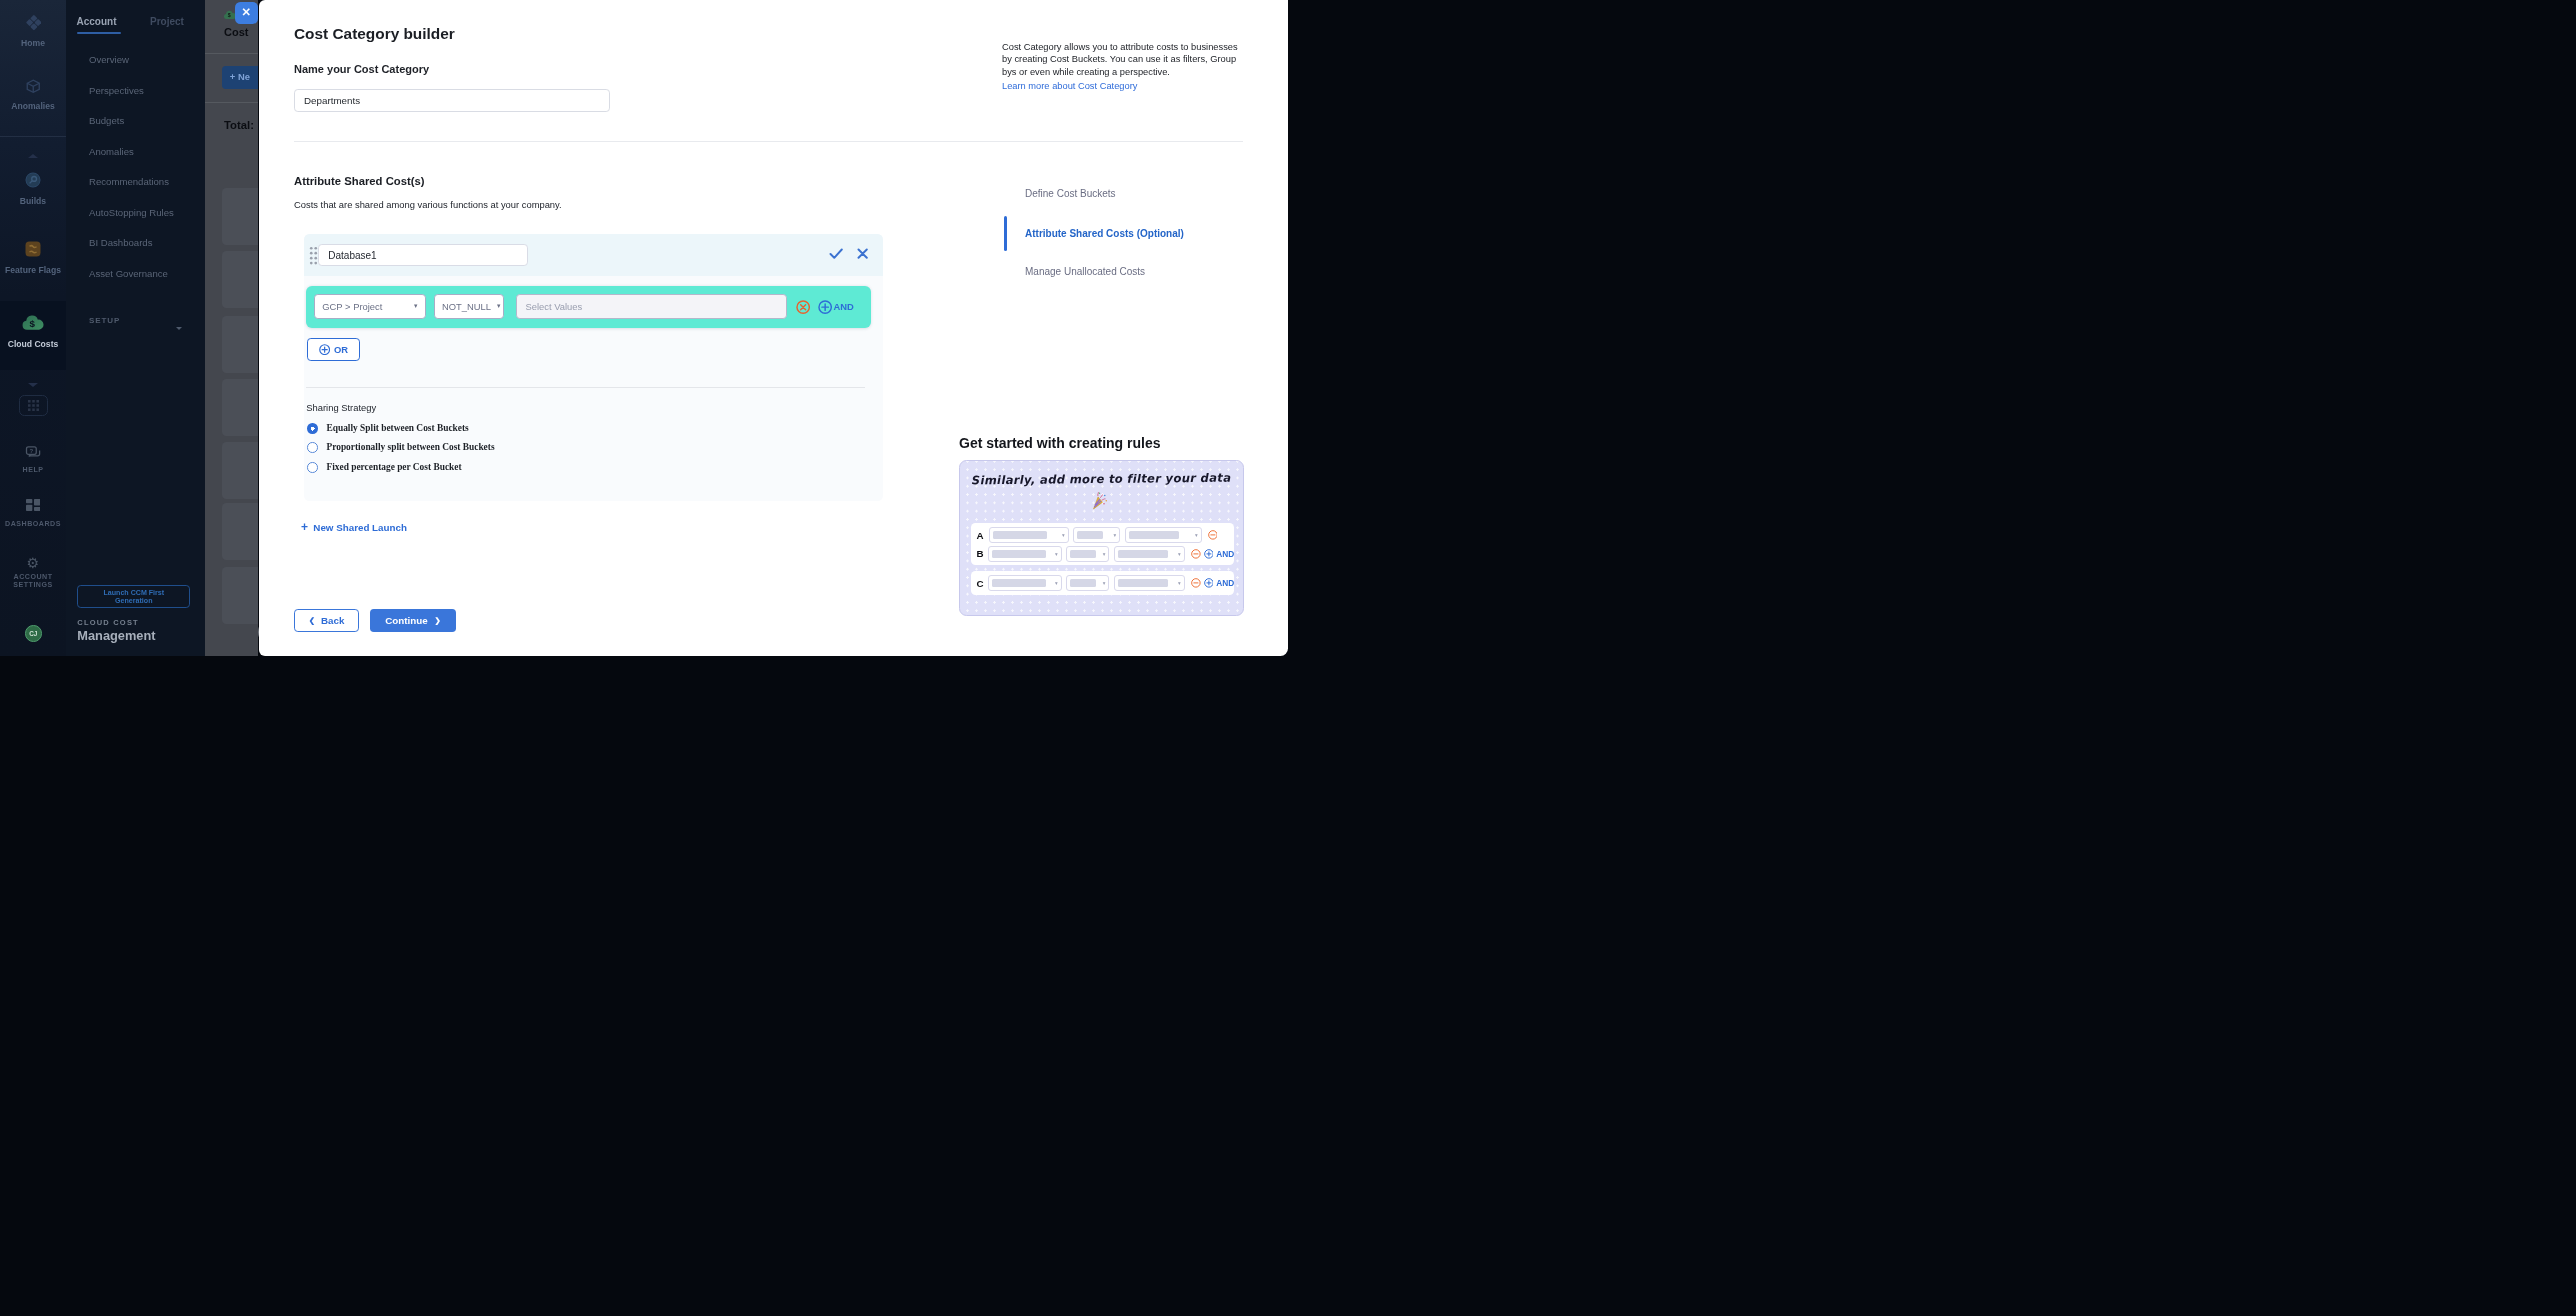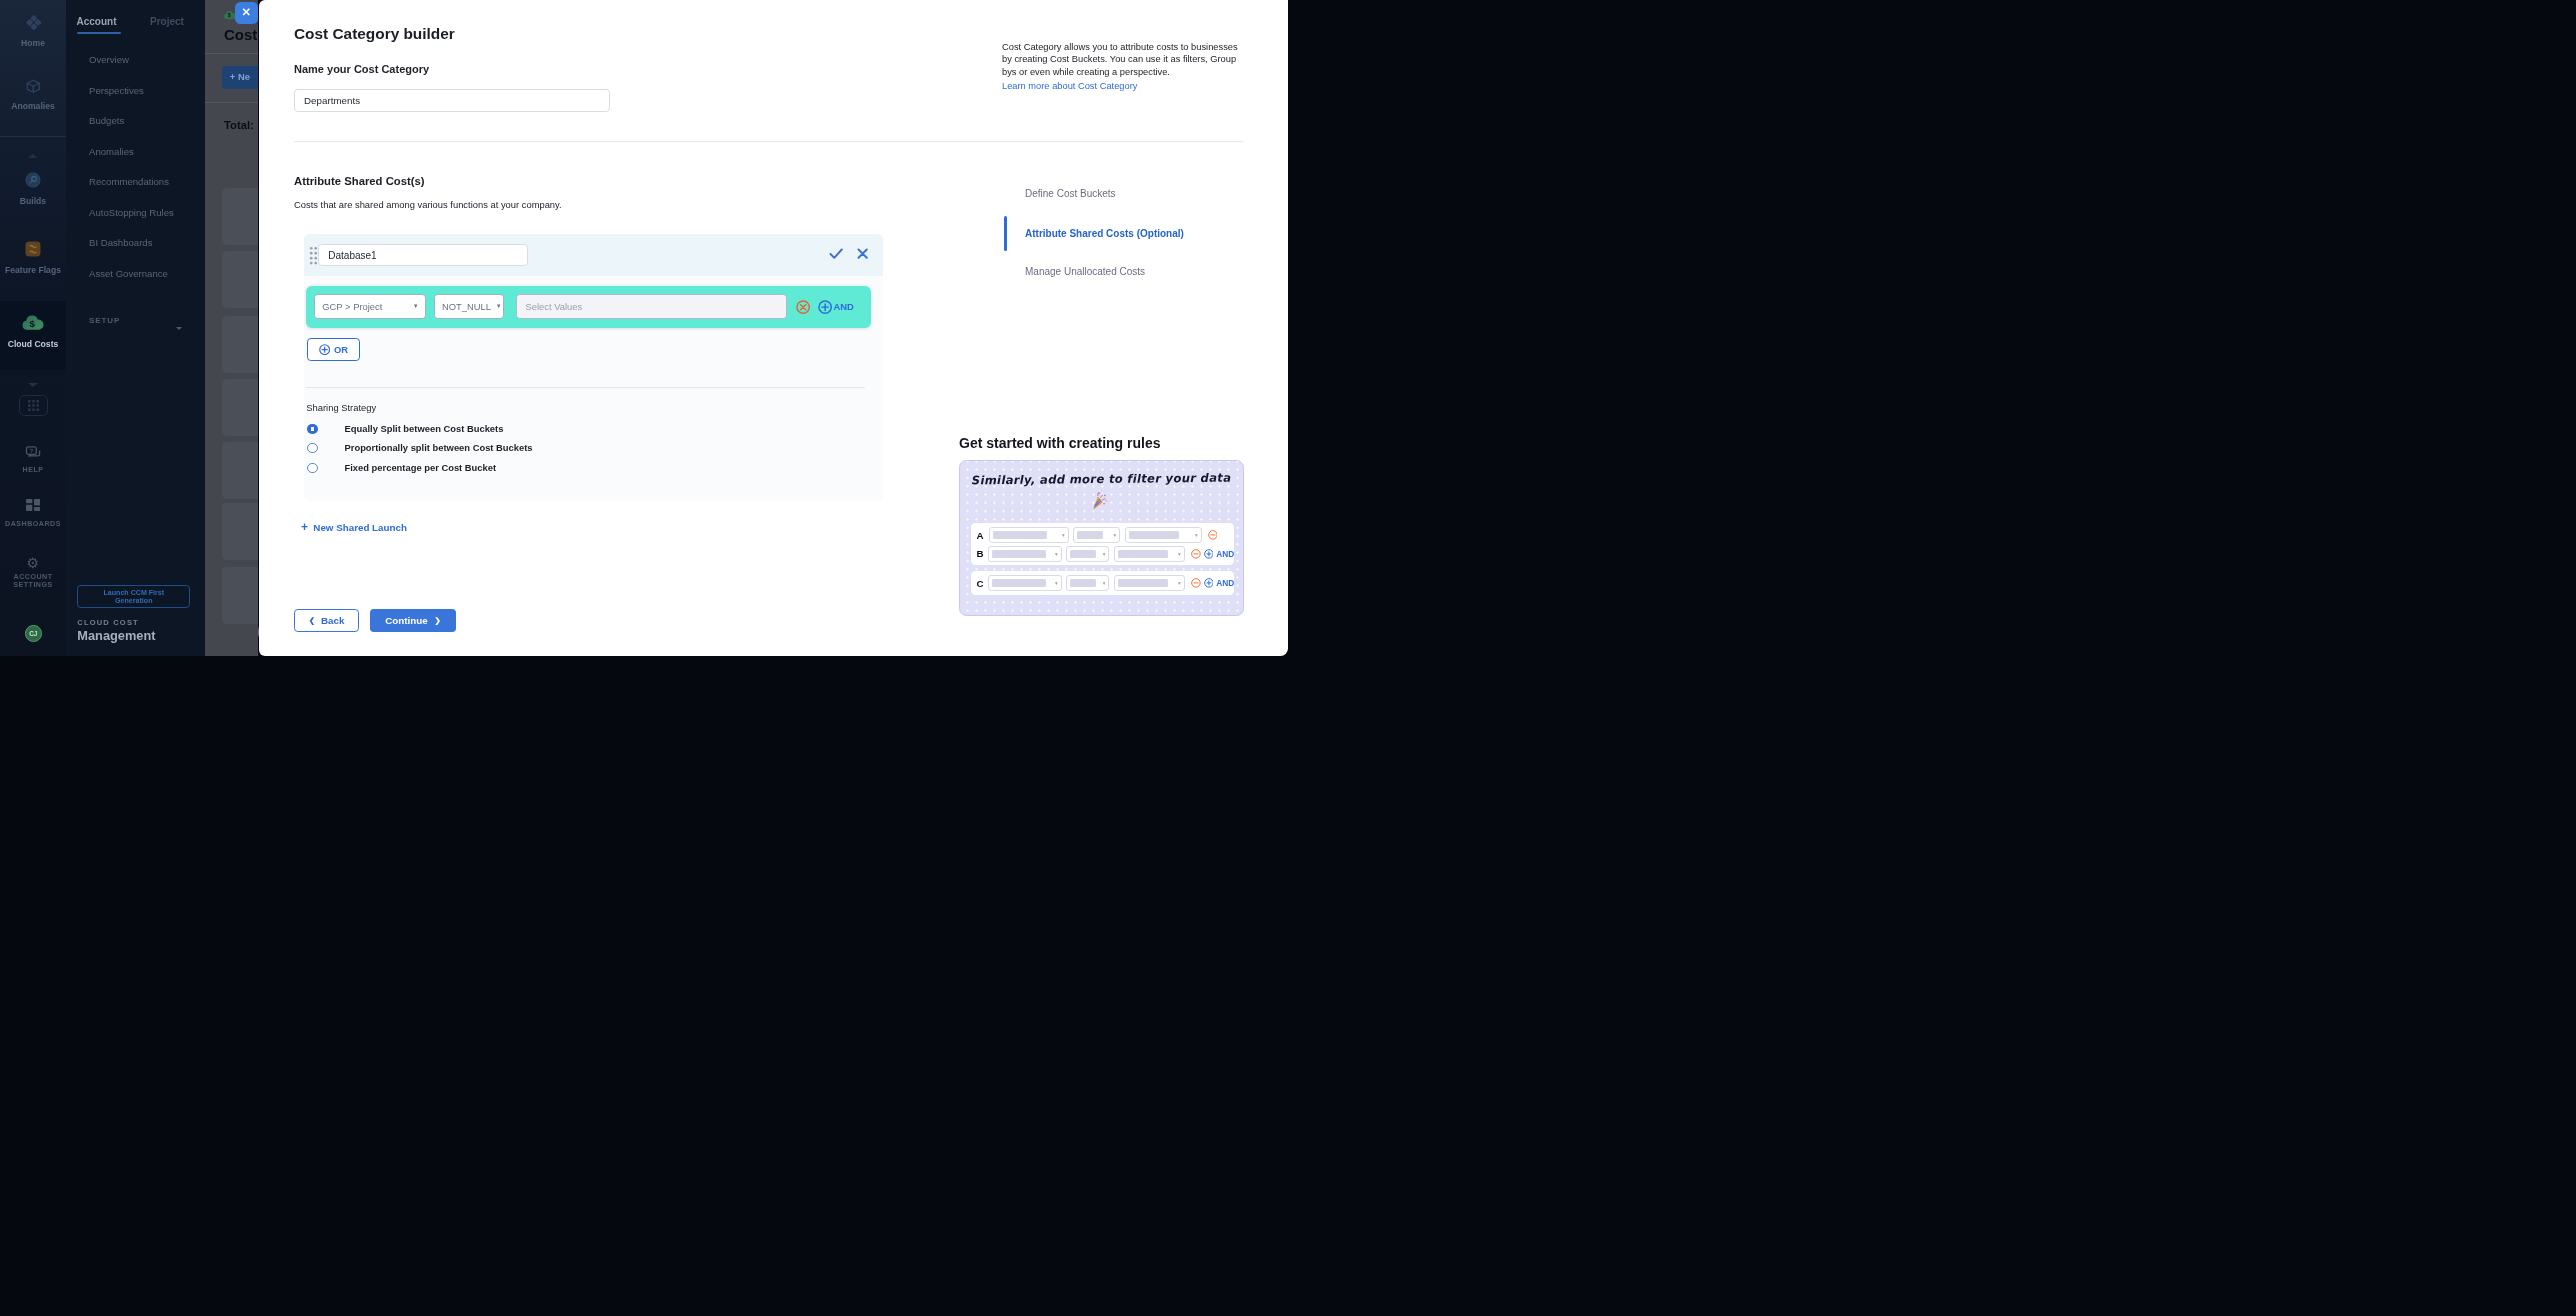--- a/index.html
+++ b/index.html
@@ -40,21 +40,21 @@
     display:flex; align-items:center; justify-content:center; padding:0 10.5px; background:transparent; cursor:pointer; }
   .module-eyebrow { position:absolute; left:11.3px; top:618px; font-size:7.5px; letter-spacing:1.2px; color:#76808f; font-weight:600; }
   .module-title { position:absolute; left:11.3px; top:628px; font-size:12.8px; font-weight:700; color:#a7afbb; }
   .nav-collapse { position:absolute; left:192px; top:619px; width:12.8px; height:25.5px; background:#6f747c;
     border-radius:12.8px 0 0 12.8px; display:flex; align-items:center; justify-content:center; cursor:pointer; }
   .nav-collapse .tri { width:0; height:0; border-top:4.5px solid transparent; border-bottom:4.5px solid transparent;
     border-right:6px solid #16263c; }
 
   
   .strip { position:absolute; left:205px; top:0; width:53px; height:656px; background:#44474e; overflow:hidden; }
-  .strip-title { position:absolute; left:19px; top:25.5px; font-size:15px; font-weight:800; color:#0b0d12; white-space:nowrap; }
+  .strip-title { position:absolute; left:19px; top:25.5px; font-size:11px; font-weight:800; color:#0b0d12; white-space:nowrap; }
   .strip-div { position:absolute; left:0; width:53px; height:0.8px; background:#55595f; }
   .strip-new-btn { position:absolute; left:17.3px; top:66px; width:53px; height:22.5px; background:#1d4273;
     border-radius:3.8px; color:#7fa2d6; font-size:9.4px; font-weight:600; line-height:22.5px; padding-left:7.5px; white-space:nowrap; }
   .strip-total { position:absolute; left:19px; top:119px; font-size:11.3px; font-weight:800; color:#0b0d12; }
   .strip-row { position:absolute; left:17.3px; width:53px; height:57px; background:#4b4f57; border-radius:4.5px; }
   .strip-row .chev { position:absolute; right:10.5px; top:50%; transform:translateY(-50%); font-size:9.8px;
     font-weight:700; color:#23272f; }
   .mini-cloud { position:absolute; left:18px; top:9.8px; }
 
   
@@ -93,21 +93,21 @@
   .rule-values { position:absolute; left:210px; top:7.5px; width:271px; height:25.5px; background:#f4f4f8;
     border:0.8px solid #b4b7cb; border-radius:3.8px; font-size:9.4px; color:#41465a; padding:0 9px; font-family:inherit; }
   .rule-values::placeholder { color:#989dae; }
   .and-lbl { position:absolute; left:528px; top:15px; font-size:9.4px; font-weight:800; color:#2e6cd6; cursor:pointer; }
 
   .or-btn { position:absolute; left:3px; top:104px; width:53px; height:23px; background:#fff; border:1.1px solid #2e6cd6;
     border-radius:3.8px; color:#2e6cd6; font-size:9.4px; font-weight:800; display:flex; align-items:center;
     justify-content:center; gap:3.8px; cursor:pointer; }
   .card-div { position:absolute; left:1.5px; top:153px; width:559px; height:0.8px; background:#e4e6ea; }
   .sharing-lbl { position:absolute; left:2.3px; top:168px; font-size:9.4px; color:#22262e; }
-  .radio-row { position:absolute; left:3px; display:flex; align-items:flex-end; gap:27px; cursor:pointer; }
+  .radio-row { position:absolute; left:3px; display:flex; align-items:flex-start; gap:9px; cursor:pointer;font-family:Liberation Serif, serif; }
   .radio { width:10.5px; height:10.5px; border-radius:50%; border:1.1px solid #5b8bd8; background:#fff; flex:0 0 auto; }
   .radio-row.selected .radio { border:none; background:radial-gradient(circle,#fff 0 2px,#2e6cd6 2px); }
   .radio-row .rlbl { font-size:9.4px; color:#1d2127; font-weight:600; }
 
   .new-bucket { position:absolute; left:42px; top:520px; font-size:9.8px; font-weight:700; color:#2e6cd6;
     cursor:pointer; display:flex; align-items:center; gap:5.3px; }
   .new-bucket .plus { font-size:12px; font-weight:600; }
 
   .back-btn { position:absolute; left:35px; top:609px; width:65px; height:23px; background:#fff;
     border:1.1px solid #3a76da; border-radius:3.8px; color:#2f6cd6; font-size:9.8px; font-weight:700; cursor:pointer;

